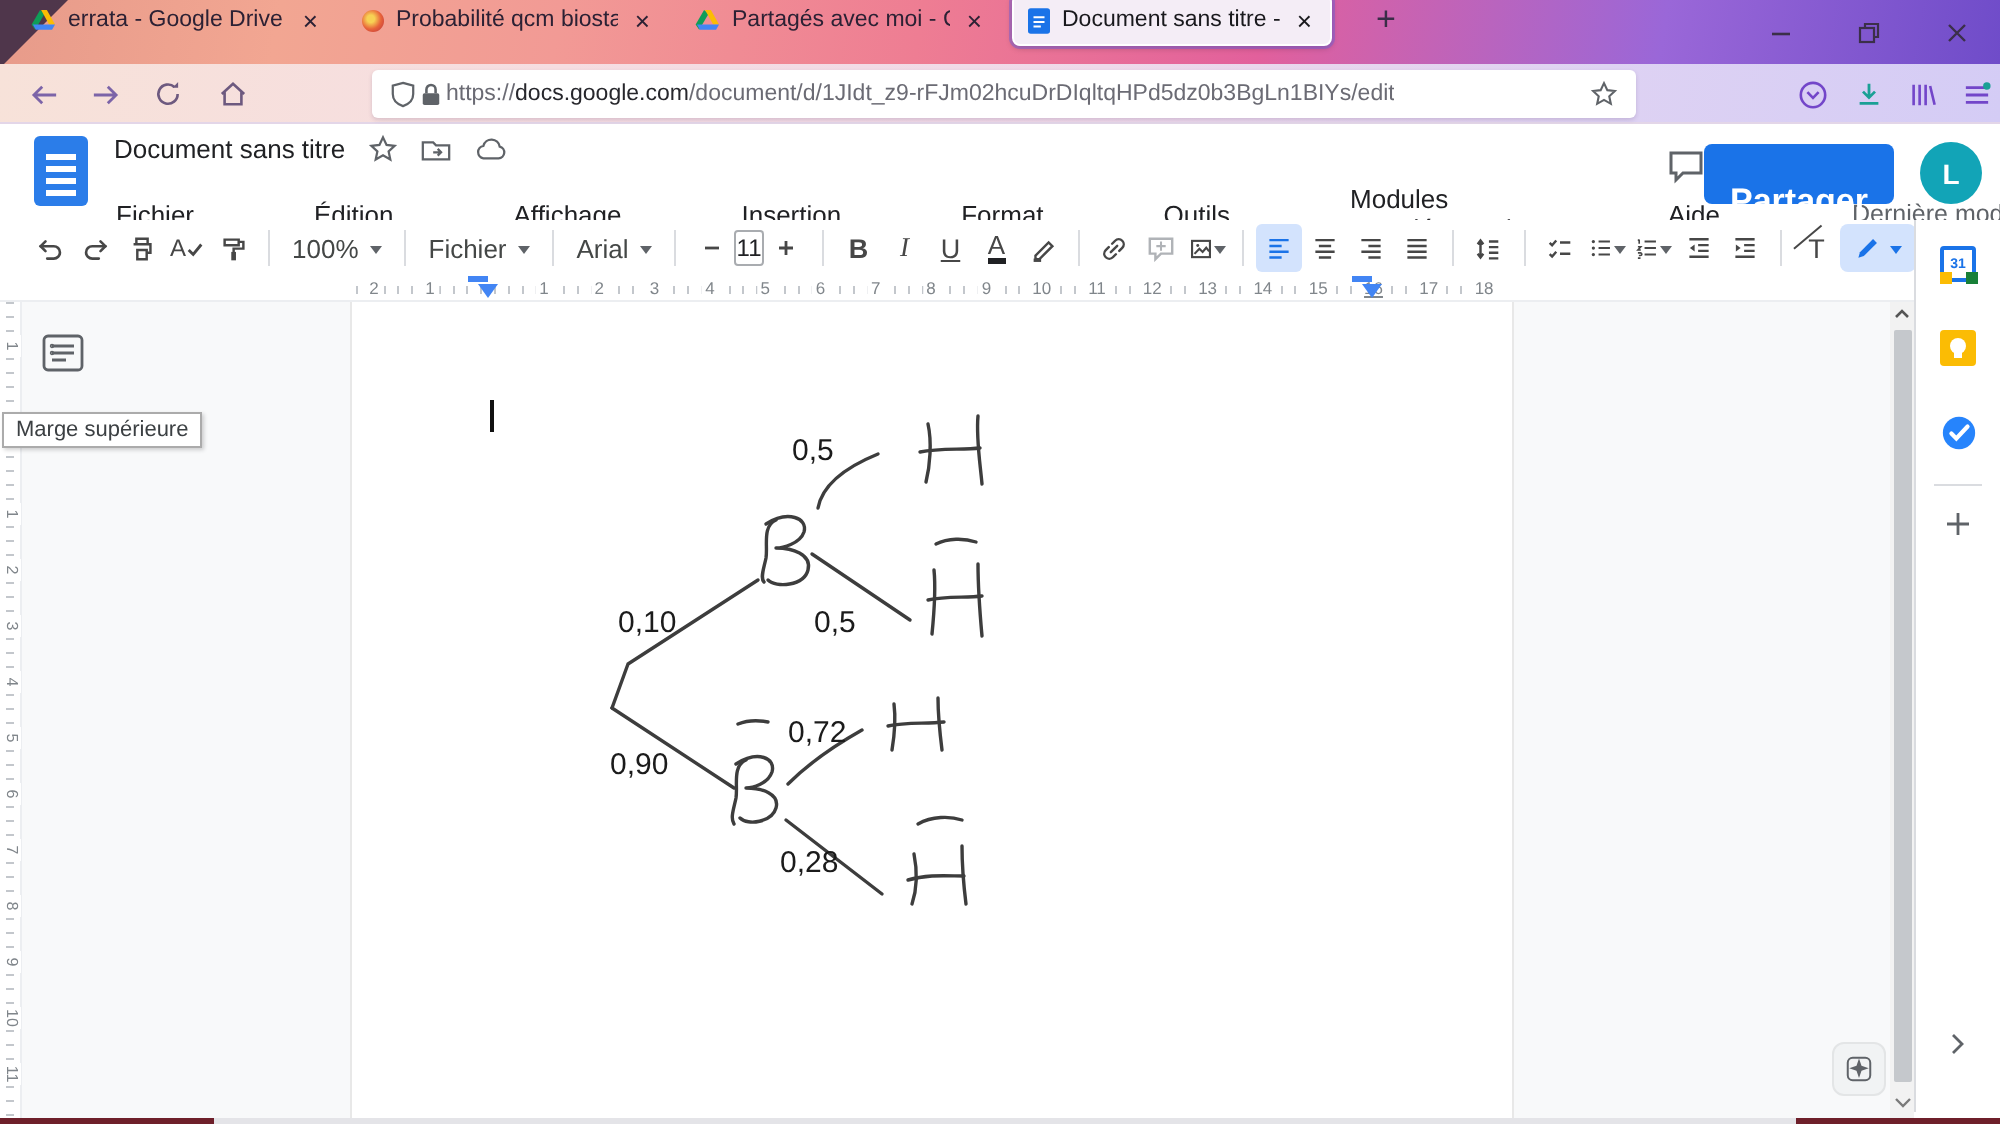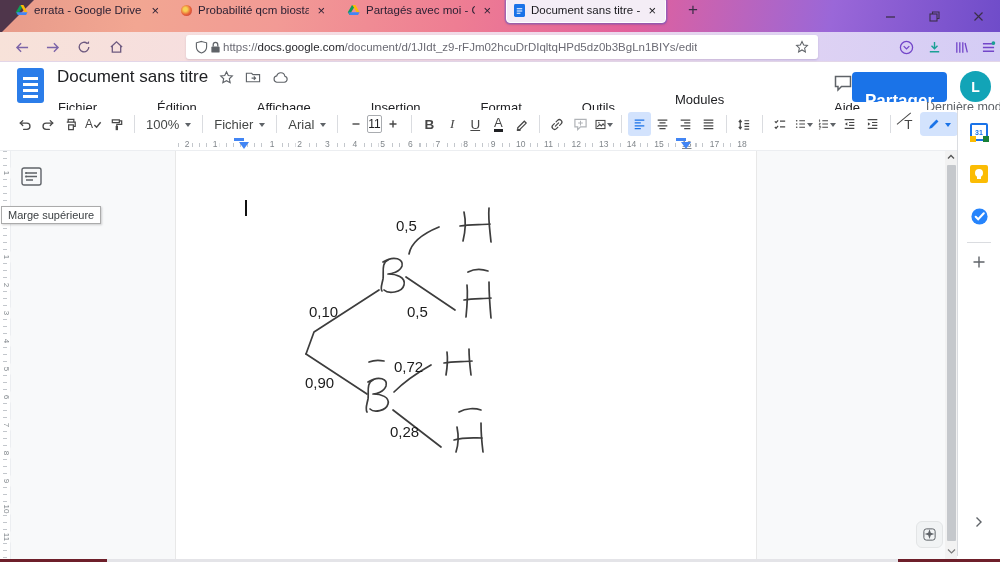--- a/index.html
+++ b/index.html
@@ -36,21 +36,21 @@
   .url-scheme, .url-path { color:#6b6b74; }
   .url-domain { color:#27272c; }
   .urlstar { margin-left:auto; }
 
   
   .docs-header { position:absolute; top:62px; left:0; width:100%; height:48px; background:#fff; }
   .gdocs-logo { position:absolute; left:17px; top:6px; width:27px; height:35px; background:#2b7de9; border-radius:3px; }
   .gdocs-logo::after { content:""; position:absolute; left:6px; top:9px; width:15px; height:3px; background:#fff;
     box-shadow:0 6px 0 #fff, 0 12px 0 #fff, 0 18px 0 #fff; }
   .title-row { position:absolute; left:57px; top:5px; display:flex; align-items:center; gap:11px; }
-  .doc-title { font-size:17px; color:#202124; }
+  .doc-title { font-size:13px; color:#202124; }
   .hdr-mini { color:#5f6368; display:flex; align-items:center; }
   .menu-row { position:absolute; left:52px; top:28px; display:flex; align-items:center; font-size:13px; color:#202124;gap:48px; }
   .menu-item { padding:2px 6px; border-radius:3px; }
   .last-mod { margin-left:12px; font-size:12.5px; color:#5f6368; text-decoration:underline; white-space:nowrap; }
   .hdr-comment { position:absolute; right:147px; top:12px; color:#5f6368; }
   .share-btn { position:absolute; right:53px; top:10px; height:30px; background:#1a73e8; color:#fff;
     border:none; border-radius:4px; display:flex; align-items:center; gap:7px; padding:12px 13px;
     font-size:17px; font-weight:bold; font-family:"Liberation Sans",sans-serif;flex-direction:column; }
   .avatar { position:absolute; right:9px; top:9px; width:31px; height:31px; border-radius:50%;
     background:#12a4b7; color:#fff; display:flex; align-items:center; justify-content:center;

